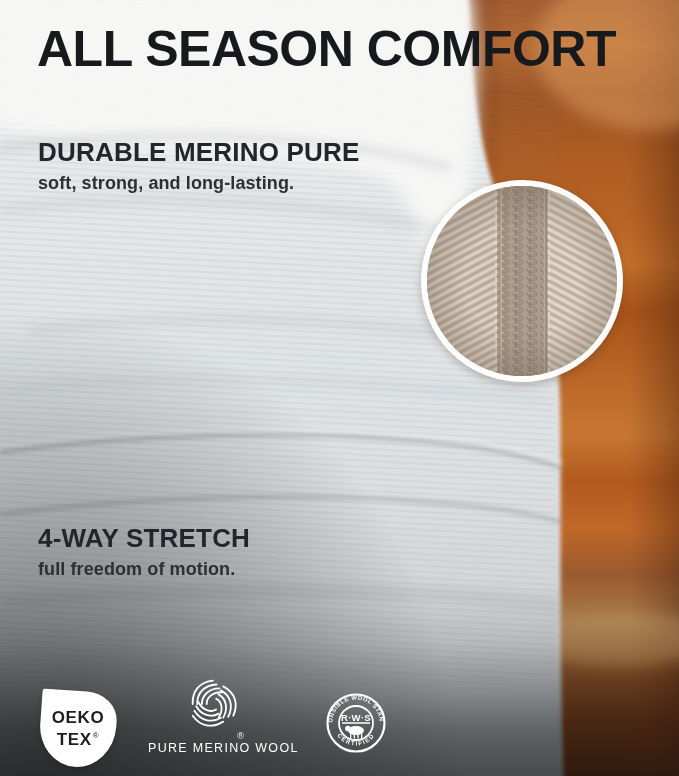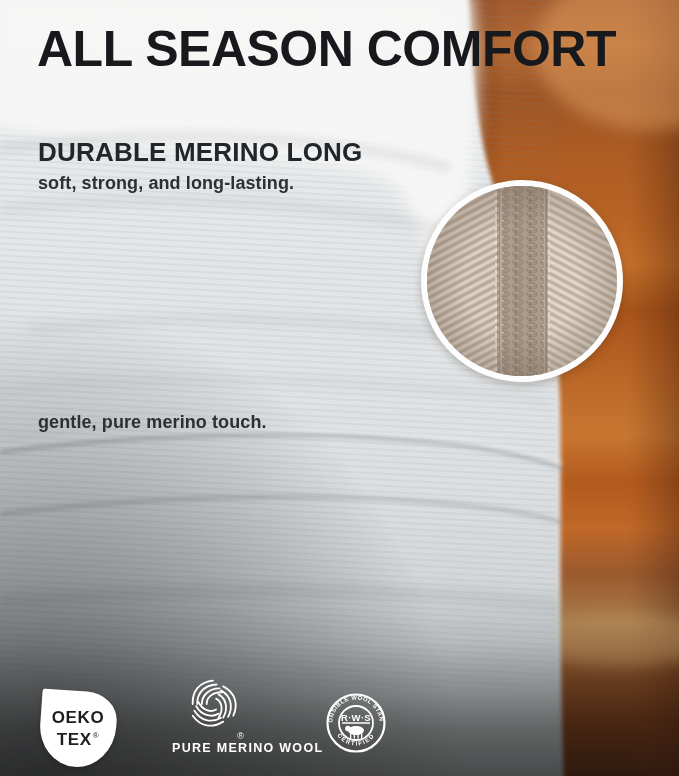--- a/index.html
+++ b/index.html
@@ -48,22 +48,22 @@
     position:relative;height:100%;display:flex;flex-direction:column;
     align-items:center;justify-content:center;box-sizing:border-box;
     color:#1d1e1f;font-weight:700;font-size:17px;letter-spacing:0.6px;line-height:1.28;
   }
   .oeko-text sup{font-size:8px;font-weight:400;margin-left:1px;}
 
   .badge-wool{position:absolute;left:148px;top:672px;width:130px;z-index:3;color:#fff;text-align:center;}
   .wool-ball{display:block;margin:5px auto 0;}
   .wool-reg{position:absolute;right:34px;top:59px;font-size:9px;color:#fff;}
   .wool-label{
-    margin-top:10px;font-size:12.5px;font-weight:700;letter-spacing:1.3px;
-    white-space:nowrap;color:#fff;margin-left:24px;
+    margin-top:10px;font-size:12.5px;font-weight:400;letter-spacing:1.3px;
+    white-space:nowrap;color:#fff;
   }
 
   .badge-rws{position:absolute;left:325px;top:692px;z-index:3;}
   .badge-rws text{font-family:"Liberation Sans",sans-serif;fill:#ffffff;}
 </style>
 </head>
 <body>
 
 <div class="canvas">
 
@@ -157,29 +157,32 @@
       </g>
     </g>
 
     <rect x="0" y="0" width="679" height="776" fill="url(#cornerDark)"></rect>
     <rect x="0" y="0" width="679" height="776" fill="url(#botShade)"></rect>
   </svg>
 
   <h1 class="page-title">ALL SEASON COMFORT</h1>
 
   <section class="feature f1">
-    <h2 class="fh">DURABLE MERINO LONG</h2>
+    <h2 class="fh">DURABLE MERINO PURE</h2>
     <p class="fd">soft, strong, and long-lasting.</p>
   </section>
 
 
   <section class="feature f3">
-    <p class="fd">gentle, pure merino touch.</p>
   </section>
 
+  <section class="feature f4">
+    <h2 class="fh">4-WAY STRETCH</h2>
+    <p class="fd">full freedom of motion.</p>
+  </section>
 
   <div class="inset">
     <svg width="190" height="190" viewBox="0 0 190 190" aria-hidden="true">
       <defs>
         <linearGradient id="insetBase" x1="0" y1="0" x2="1" y2="0">
           <stop offset="0" stop-color="#c6b8ab"></stop>
           <stop offset="0.35" stop-color="#d6cabd"></stop>
           <stop offset="0.60" stop-color="#dbd1c6"></stop>
           <stop offset="1" stop-color="#d0c4b8"></stop>
         </linearGradient>

